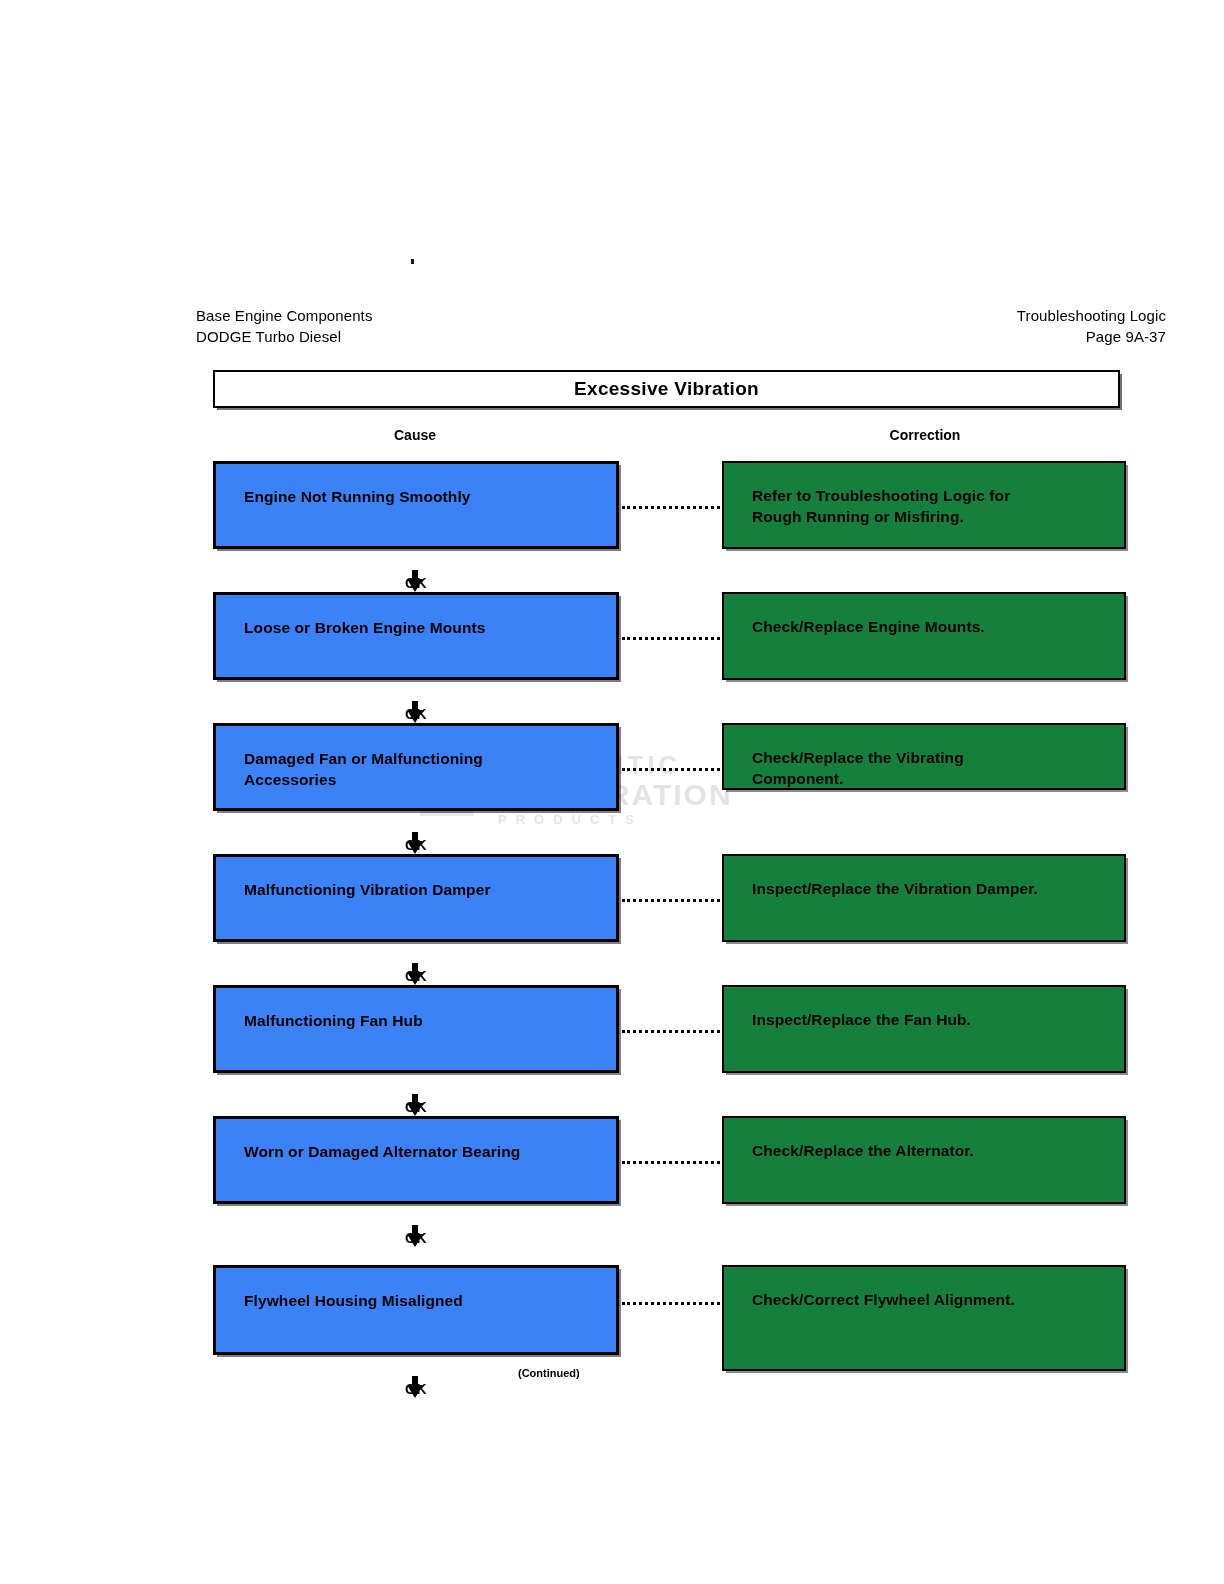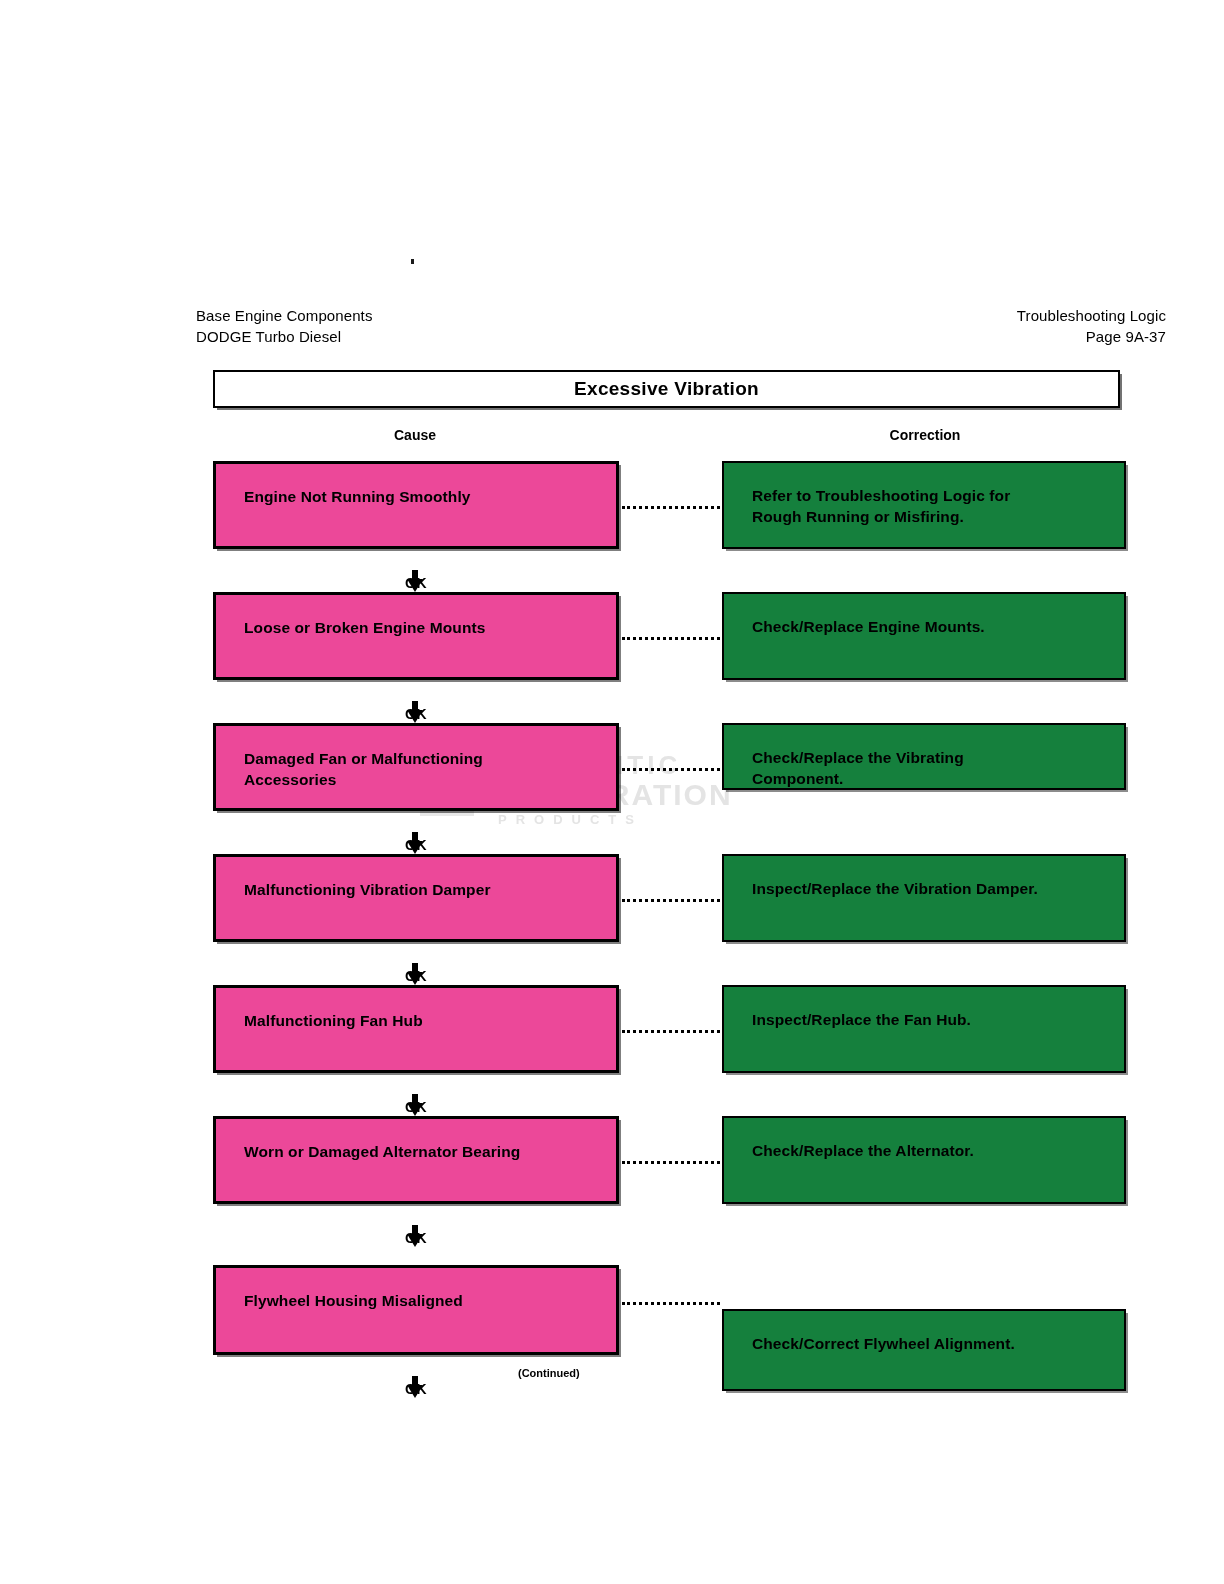--- a/index.html
+++ b/index.html
@@ -87,21 +87,21 @@
 
   
   .row { position: absolute; left: 0; width: 1224px; }
 
   .cause-box {
     position: absolute;
     left: 213px;
     width: 406px;
     box-sizing: border-box;
     border: 3px solid #000;
-    background: #ec4899;
+    background: #3b82f6;
     box-shadow: 3px 3px 0 -1px rgba(0,0,0,0.5);
   }
   .corr-box {
     position: absolute;
     left: 722px;
     width: 404px;
     box-sizing: border-box;
     border: 2px solid #000;
     background: #15803d;
     box-shadow: 3px 3px 0 -1px rgba(0,0,0,0.45);
@@ -339,21 +339,21 @@
           <div class="arrow" style="top: 1225px; height: 24px;">
             <div class="shaft"></div>
             <div class="head"></div>
           </div>
         </div>
         <div class="row">
           <div class="cause-box" style="top: 1265px; height: 90px;">
             <div class="box-text">Flywheel Housing Misaligned</div>
           </div>
           <div class="connector" style="top: 1302px;"></div>
-          <div class="corr-box" style="top: 1309px; height: 82px;">
+          <div class="corr-box" style="top: 1265px; height: 106px;">
             <div class="box-text">Check/Correct Flywheel Alignment.</div>
           </div>
           <div class="ok-label" style="top: 1357px;">OK</div>
           <div class="arrow" style="top: 1376px; height: 24px;">
             <div class="shaft"></div>
             <div class="head"></div>
           </div>
         </div>
       </div>
 

